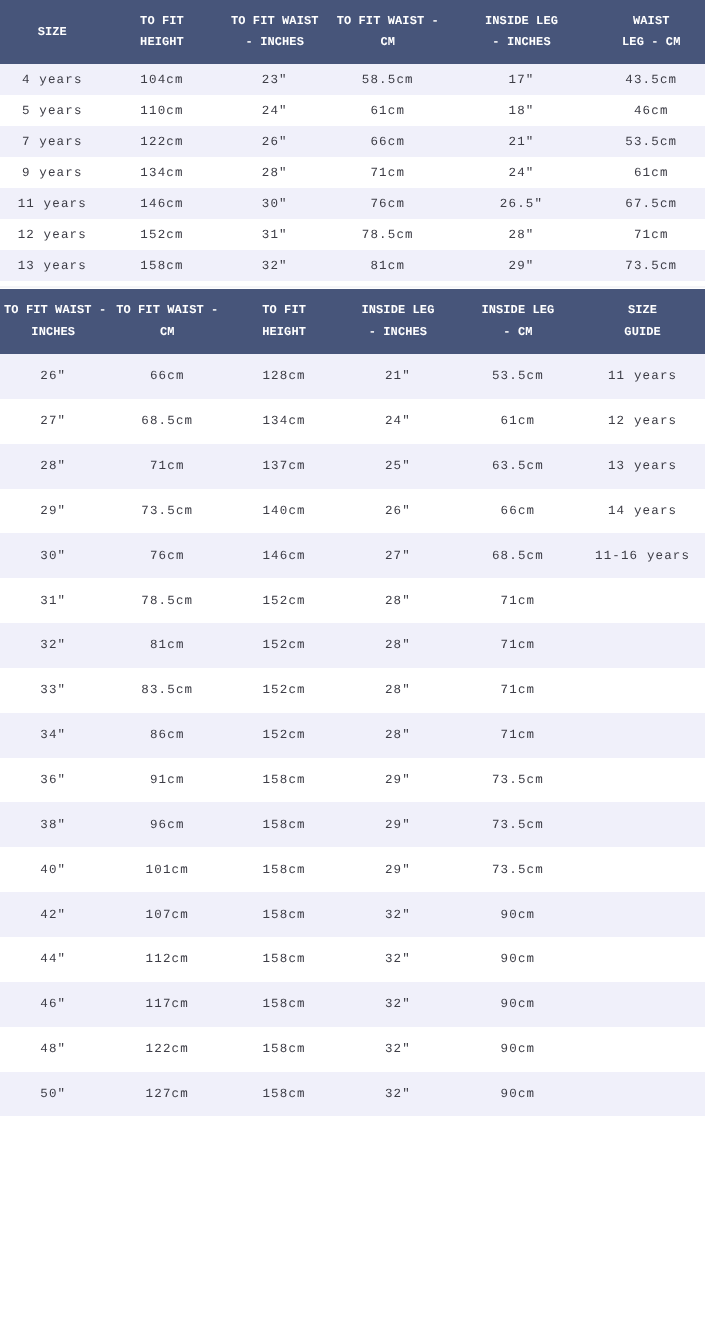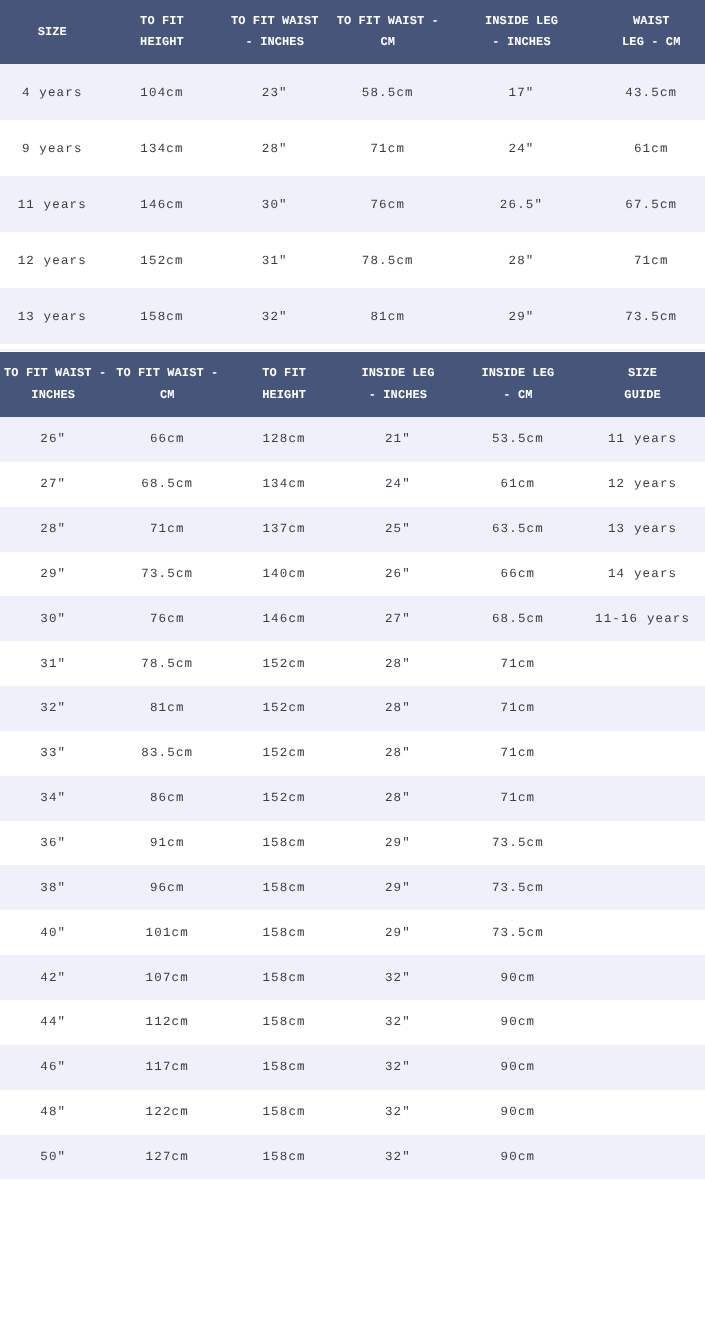--- a/index.html
+++ b/index.html
@@ -56,21 +56,21 @@
     padding: 0 4px;
     box-sizing: border-box;
     vertical-align: middle;
     white-space: nowrap;
   }
   .size-table tbody tr:nth-child(odd)  td { background: #F0F0FA; }
   .size-table tbody tr:nth-child(even) td { background: #FFFFFF; }
 
   
   .t1 thead th      { height: 64px; }
-  .t1 tbody td      { height: 56px; padding-top: 1px; }
+  .t1 tbody td      { height: 31px; padding-top: 1px; }
 
   
   .t2 thead th      { height: 65px; line-height: 22px; padding-bottom: 1px; }
   .t2 tbody td      { height: 44.85px; }
 
   .table-gap {
     height: 8px;
     background: #ffffff;
     position: relative;
   }
@@ -125,20 +125,36 @@
     </tr>
   </thead>
   <tbody>
     <tr>
       <td>4 years</td>
       <td>104cm</td>
       <td>23"</td>
       <td>58.5cm</td>
       <td>17"</td>
       <td>43.5cm</td>
+    </tr>
+    <tr>
+      <td>5 years</td>
+      <td>110cm</td>
+      <td>24"</td>
+      <td>61cm</td>
+      <td>18"</td>
+      <td>46cm</td>
+    </tr>
+    <tr>
+      <td>7 years</td>
+      <td>122cm</td>
+      <td>26"</td>
+      <td>66cm</td>
+      <td>21"</td>
+      <td>53.5cm</td>
     </tr>
     <tr>
       <td>9 years</td>
       <td>134cm</td>
       <td>28"</td>
       <td>71cm</td>
       <td>24"</td>
       <td>61cm</td>
     </tr>
     <tr>

